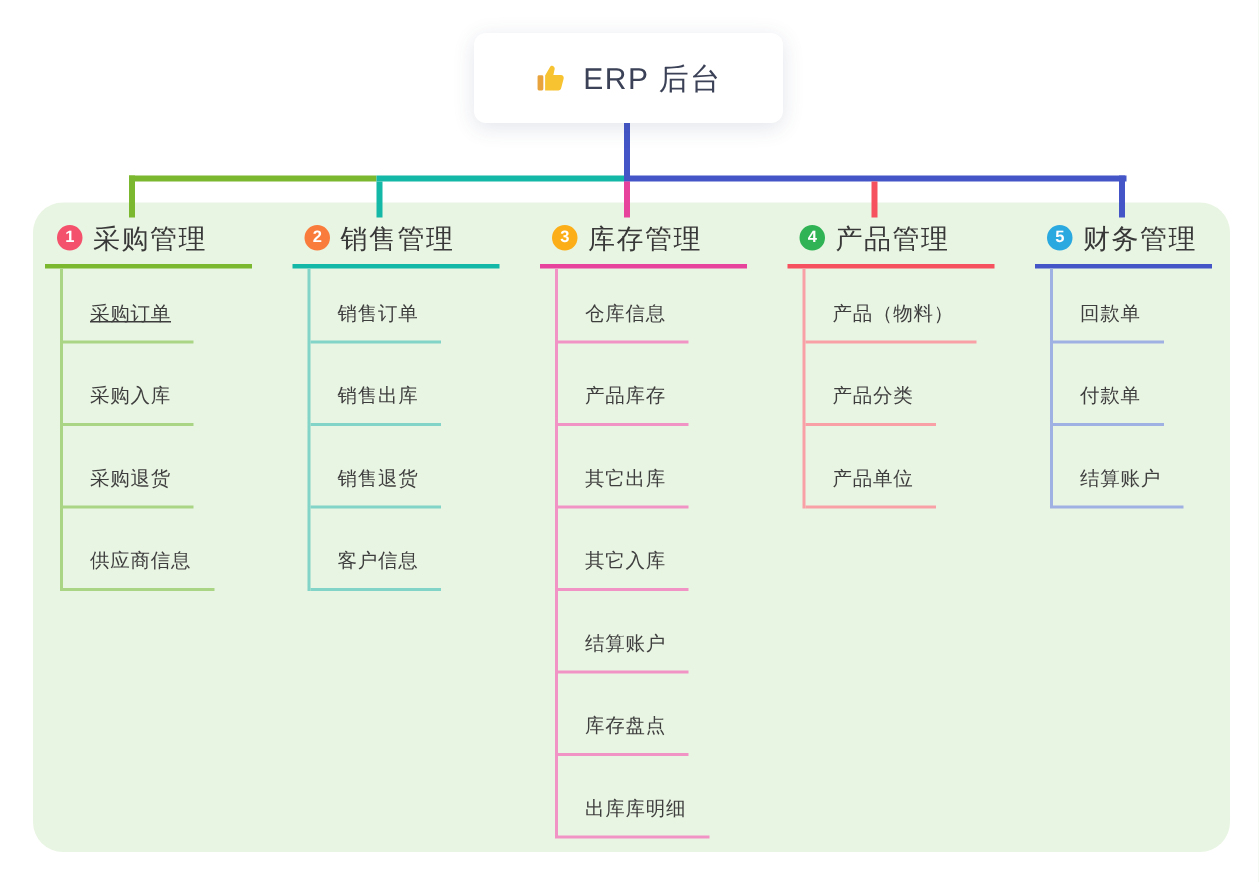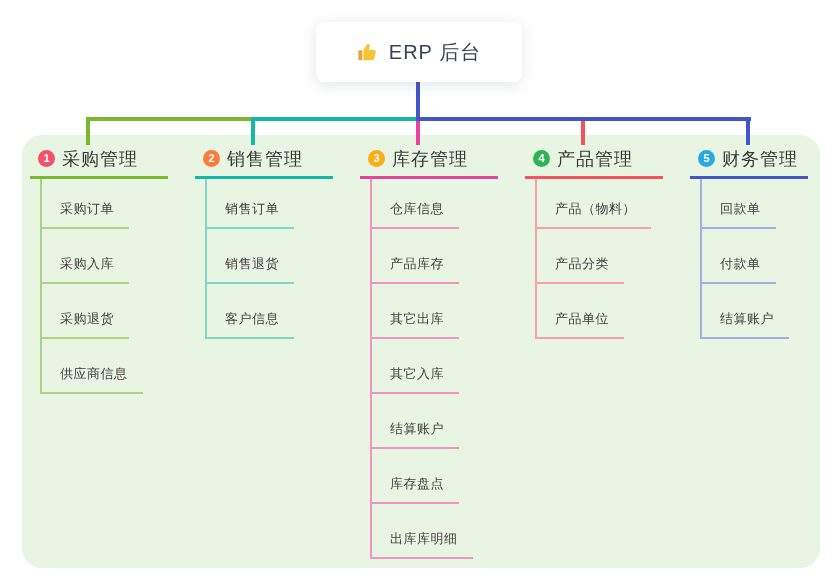--- a/index.html
+++ b/index.html
@@ -77,41 +77,44 @@
     <div class="line" style="left: 746px; top: 117px; width: 4px; height: 28px; background: rgb(68, 86, 199); z-index: 2;"></div>
   </div>
 <div id="branches">
     <div class="branch" style="left: 30px;">
       <div class="branch-header" style="width: 138px; border-bottom: 3px solid rgb(124, 184, 47);">
         <span class="badge" style="background: rgb(244, 81, 108);">1</span>
         <span class="branch-label">采购管理</span>
       </div>
       <div class="children" style="border-left: 2px solid rgb(169, 213, 132);">
         <div class="child-item">
-          <span style="border-bottom: 2px solid rgb(169, 213, 132);">采购订单</span>
+          <span style="border-bottom: 2px solid rgb(169, 213, 132); text-decoration: underline;">采购订单</span>
         </div>
         <div class="child-item">
           <span style="border-bottom: 2px solid rgb(169, 213, 132);">采购入库</span>
         </div>
         <div class="child-item">
           <span style="border-bottom: 2px solid rgb(169, 213, 132);">采购退货</span>
         </div>
         <div class="child-item">
           <span style="border-bottom: 2px solid rgb(169, 213, 132);">供应商信息</span>
         </div>
       </div>
     </div>
     <div class="branch" style="left: 195px;">
       <div class="branch-header" style="width: 138px; border-bottom: 3px solid rgb(20, 184, 166);">
         <span class="badge" style="background: rgb(249, 124, 61);">2</span>
         <span class="branch-label">销售管理</span>
       </div>
       <div class="children" style="border-left: 2px solid rgb(130, 212, 200);">
         <div class="child-item">
           <span style="border-bottom: 2px solid rgb(130, 212, 200);">销售订单</span>
+        </div>
+        <div class="child-item">
+          <span style="border-bottom: 2px solid rgb(130, 212, 200);">销售出库</span>
         </div>
         <div class="child-item">
           <span style="border-bottom: 2px solid rgb(130, 212, 200); margin-top: 30px;">销售退货</span>
         </div>
         <div class="child-item">
           <span style="border-bottom: 2px solid rgb(130, 212, 200);">客户信息</span>
         </div>
       </div>
     </div>
     <div class="branch" style="left: 360px;">

